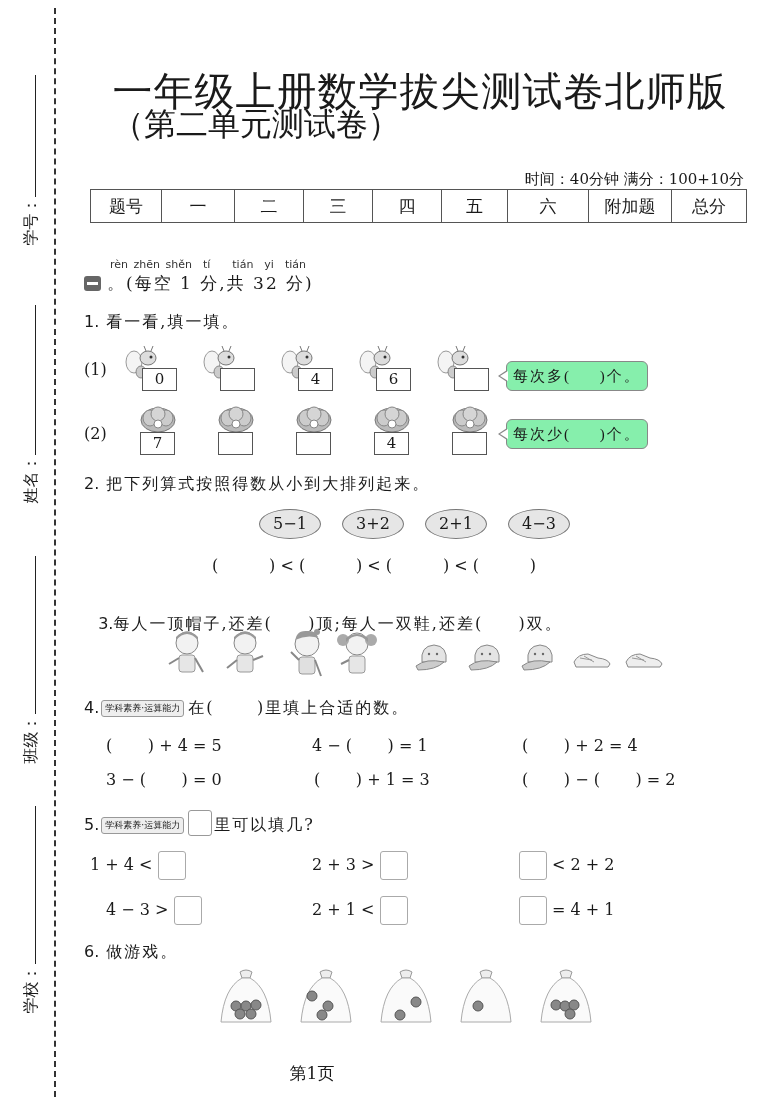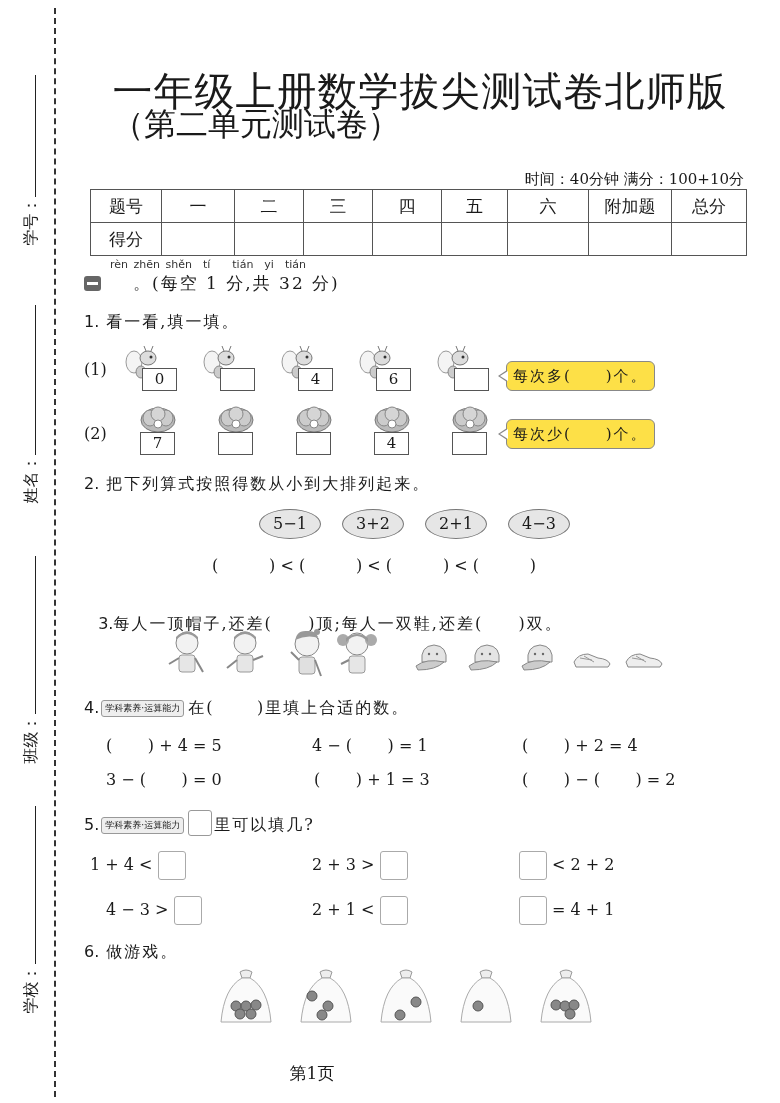--- a/index.html
+++ b/index.html
@@ -19,35 +19,35 @@
   table.score { position:absolute; left:90px; top:189px; width:657px; border-collapse:collapse;
                 font-family:"DejaVu Sans",sans-serif; font-size:17px; }
   table.score td { border:1.5px solid #555; height:32px; text-align:center; padding:0; }
   table.score td.bold { font-weight:normal; }
   
   .pinyin { left:110px; top:258px; font-family:"DejaVu Sans",sans-serif; font-size:11px; color:#333; word-spacing:2px; }
   .sec-head { left:84px; top:272px; font-size:17px; display:flex; align-items:center; }
   .sec-icon { width:17px; height:15px; background:#666; border-radius:3px; position:relative; margin-right:6px; }
   .sec-icon::after { content:""; position:absolute; left:3px; right:3px; top:6px; height:3px; background:#fff; }
   .sec-title { font-family:"DejaVu Sans",sans-serif; font-weight:bold; letter-spacing:6px; }
-  .sec-note { letter-spacing:2px;margin-left:26px; }
+  .sec-note { letter-spacing:2px; }
   
   .q { font-size:16px; letter-spacing:2px; }
   .qnum { font-family:"DejaVu Sans",sans-serif; letter-spacing:0; }
   .tag { display:inline-block; font-family:"DejaVu Sans",sans-serif; font-size:9px; letter-spacing:0;
          border:1px solid #999; border-radius:3px; background:#eee; padding:1px 3px; margin:0 4px 0 2px; vertical-align:2px; }
   .sqbox { display:inline-block; width:22px; height:24px; border:1.5px solid #999; border-radius:3px; vertical-align:-6px; margin-right:2px; }
   
   .row-label { font-size:16px; }
   .numbox { position:absolute; width:33px; height:21px; border:1.5px solid #555; background:#fff; text-align:center;
             font-size:15px; line-height:21px; }
   .bee { position:absolute; width:38px; height:34px; }
   .flower { position:absolute; width:36px; height:26px; }
-  .bubble { position:absolute; height:28px; border:1.5px solid #888; border-radius:6px; background:#fde047;
-            font-size:15px; line-height:28px; padding:0 6px; letter-spacing:2px; white-space:pre; }
+  .bubble { position:absolute; height:28px; border:1.5px solid #888; border-radius:6px; background:#86efac;
+            font-size:15px; line-height:28px; padding:0 6px; letter-spacing:2px; white-space:pre;font-family:Liberation Serif, serif; }
   .bubble::before { content:""; position:absolute; left:-9px; top:8px; width:0; height:0;
             border-top:6px solid transparent; border-bottom:6px solid transparent; border-right:9px solid #888; }
   .bubble::after { content:""; position:absolute; left:-7px; top:9px; width:0; height:0;
             border-top:5px solid transparent; border-bottom:5px solid transparent; border-right:8px solid #fff; }
   
   .oval { position:absolute; width:60px; height:28px; border:1.5px solid #777; border-radius:50%; background:#e6e6e6;
           text-align:center; line-height:28px; font-size:16px; }
   .order-row { position:absolute; top:556px; font-size:16px; white-space:pre; }
   
   .eq { position:absolute; font-size:16px; white-space:pre; }
@@ -81,31 +81,20 @@
     <td class="bold" style="width:70px">题号</td>
     <td style="width:72px">一</td>
     <td style="width:68px">二</td>
     <td style="width:68px">三</td>
     <td style="width:68px">四</td>
     <td style="width:65px">五</td>
     <td style="width:80px">六</td>
     <td class="bold" style="width:82px">附加题</td>
     <td class="bold">总分</td>
   </tr>
-  <tr>
-    <td class="bold">得分</td>
-    <td></td>
-    <td></td>
-    <td></td>
-    <td></td>
-    <td></td>
-    <td></td>
-    <td></td>
-    <td></td>
-  </tr>
 </tbody>
   </table>
 
 <div class="abs pinyin" style="white-space:pre">rèn zhēn shěn  tí    tián  yi  tián</div>
 <div class="abs sec-head">
   <span class="sec-icon"></span>
   <span class="sec-note">。(每空 1 分,共 32 分)</span>
 </div>
 
 <div class="abs q" style="left:84px;top:312px;">

